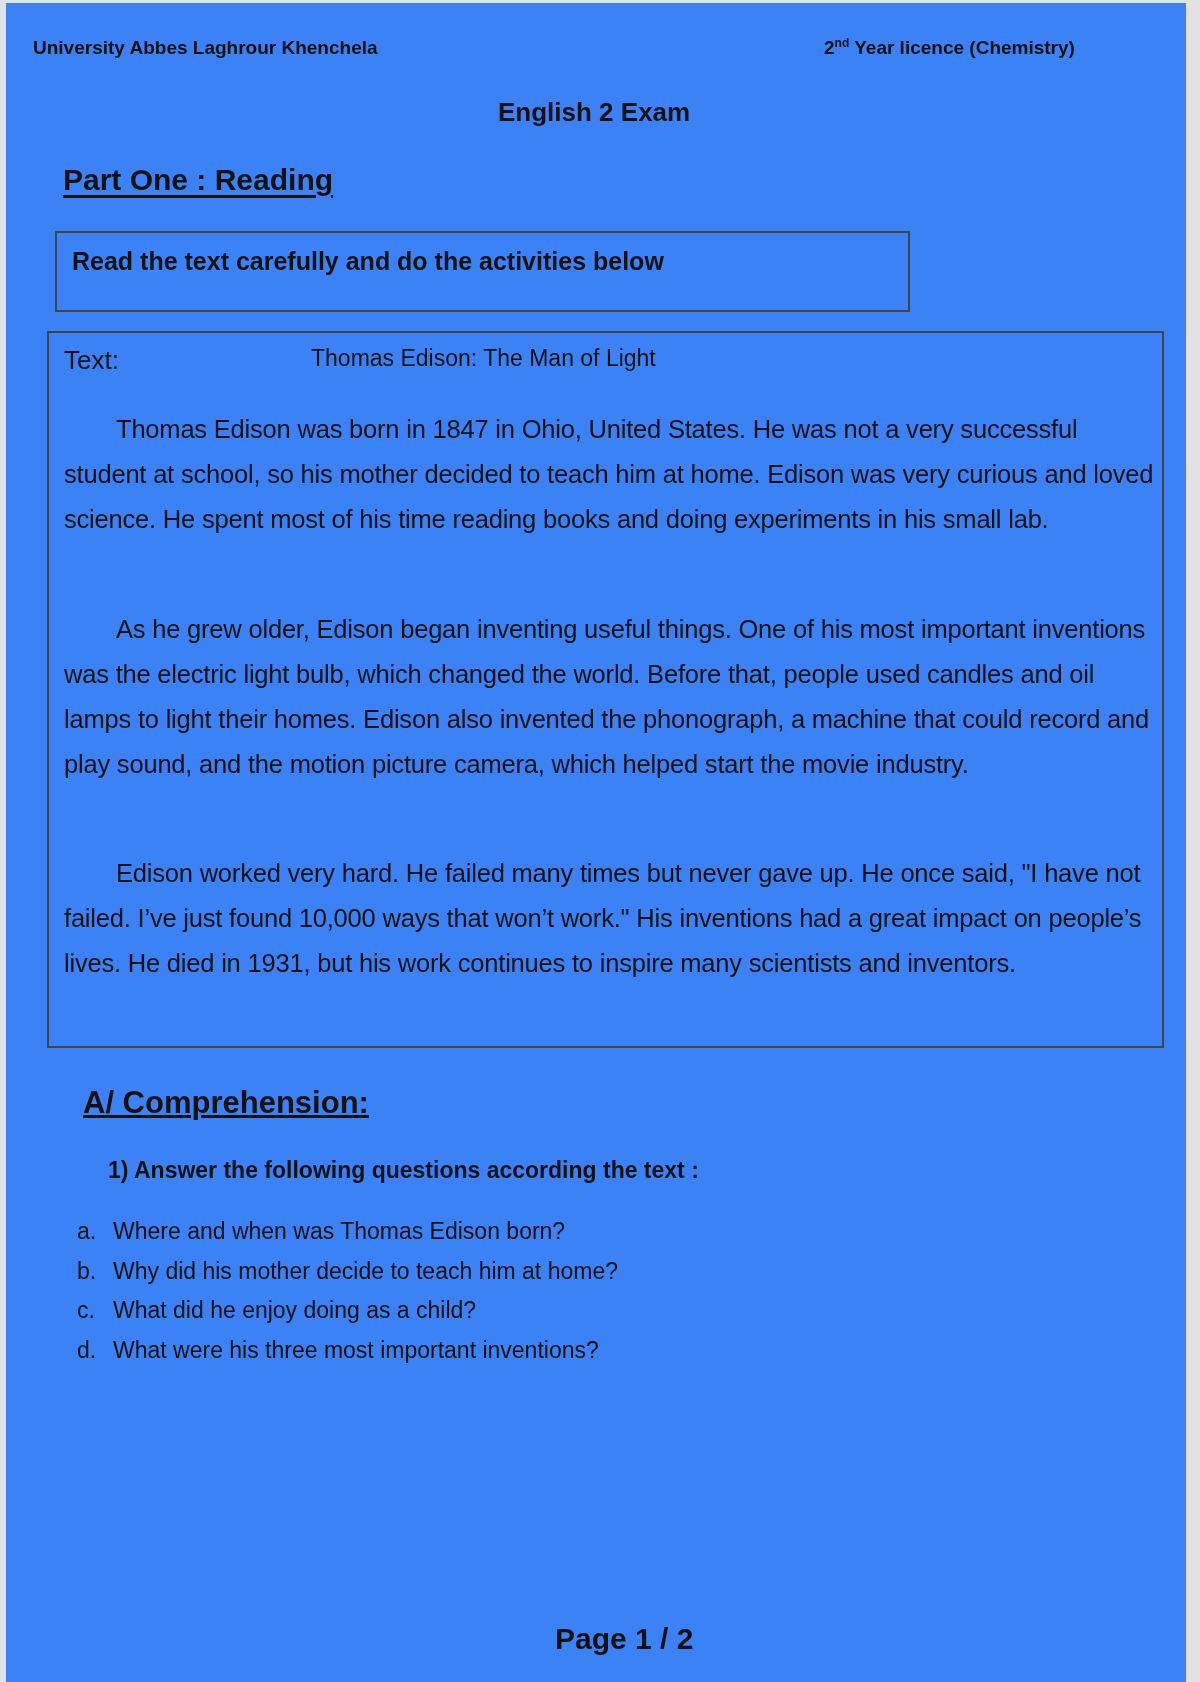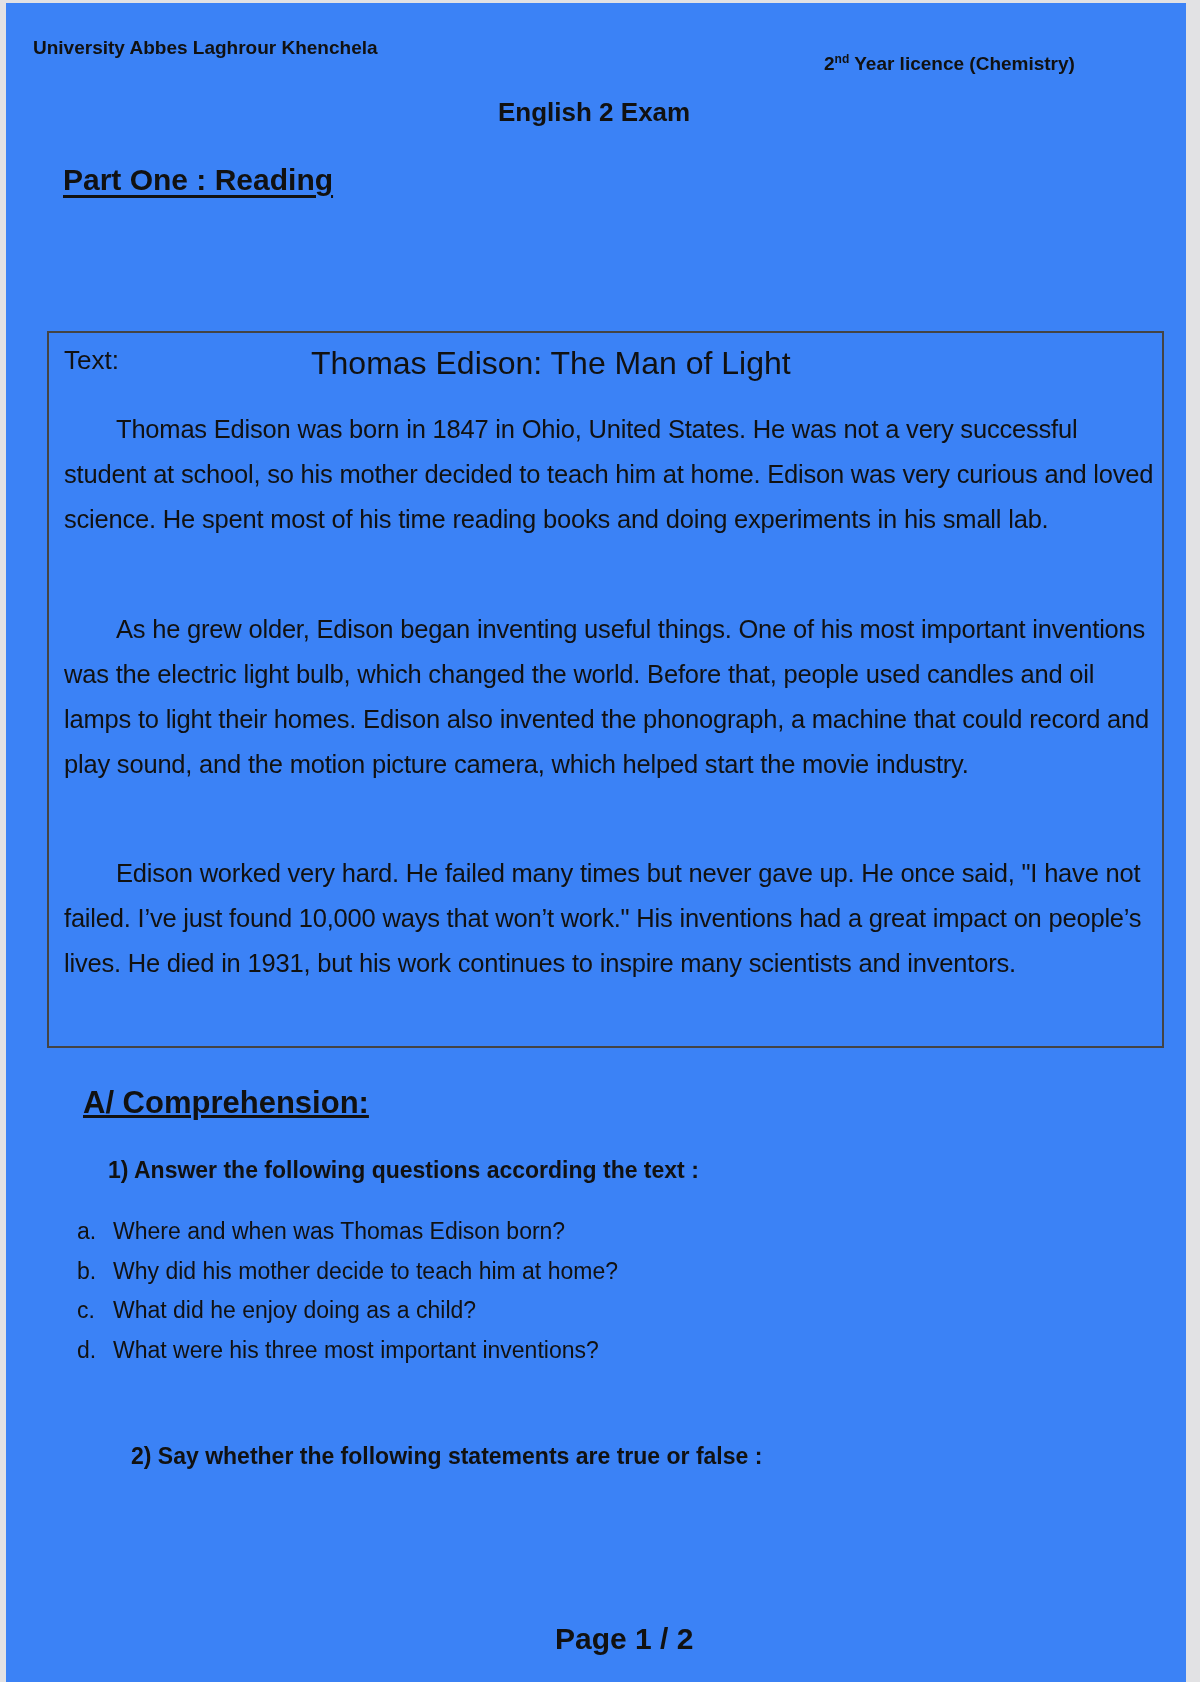--- a/index.html
+++ b/index.html
@@ -11,37 +11,37 @@
     overflow: hidden;
   }
   .page {
     position: absolute;
     left: 6px; top: 3px;
     width: 1180px; height: 1679px;
     background: #3b82f6;
   }
   .abs { position: absolute; white-space: nowrap; }
   .hdr-left { left: 27px; top: 34px; font-size: 19px; font-weight: bold; }
-  .hdr-right { left: 818px; top: 50px; font-size: 19px; font-weight: bold; }
+  .hdr-right { left: 818px; top: 34px; font-size: 19px; font-weight: bold; }
   .hdr-right sup { font-size: 12px; vertical-align: 7px; line-height: 0; }
   .exam-title { left: 492px; top: 94px; font-size: 26px; font-weight: bold; }
   .part-title { left: 57px; top: 160px; font-size: 30px; font-weight: bold; text-decoration: underline; text-underline-offset: 5px; }
   .instr-box {
     position: absolute; left: 49px; top: 228px;
     width: 855px; height: 81px;
     border: 2px solid #444; box-sizing: border-box;
   }
   .instr-text { position: absolute; left: 15px; top: 14px; font-size: 25px; font-weight: bold; white-space: nowrap; }
   .text-box {
     position: absolute; left: 41px; top: 328px;
     width: 1117px; height: 717px;
     border: 2px solid #444; box-sizing: border-box;
   }
   .text-label { position: absolute; left: 15px; top: 12px; font-size: 26px; }
-  .text-title { position: absolute; left: 262px; top: 12px; font-size: 32px; }
+  .text-title { position: absolute; left: 262px; top: 12px; font-size: 23px; }
   .para {
     position: absolute; left: 15px; width: 1090px;
     font-size: 25.5px; line-height: 45px;
     margin: 0; text-indent: 52px;
     letter-spacing: -0.2px;
   }
   .p1 { top: 74px; }
   .p2 { top: 274px; }
   .p3 { top: 518px; }
   .sec-title { left: 77px; top: 1082px; font-size: 31px; font-weight: bold; text-decoration: underline; }
@@ -61,38 +61,40 @@
 <div class="page">
 
   <div class="abs hdr-left">University Abbes Laghrour Khenchela</div>
 
   <div class="abs hdr-right"><span>2</span><sup>nd</sup><span> Year licence (Chemistry)</span></div>
 
   <div class="abs exam-title">English 2 Exam</div>
 
   <div class="abs part-title">Part One : Reading</div>
 
+  <div class="instr-box">
+    <div class="instr-text">Read the text carefully and do the activities below</div>
+  </div>
 
   <div class="text-box">
     <div class="text-label">Text:</div>
     <div class="text-title">Thomas Edison: The Man of Light</div>
     <p class="para p1">Thomas Edison was born in 1847 in Ohio, United States. He was not a very successful student at school, so his mother decided to teach him at home. Edison was very curious and loved science. He spent most of his time reading books and doing experiments in his small lab.</p>
     <p class="para p2">As he grew older, Edison began inventing useful things. One of his most important inventions was the electric light bulb, which changed the world. Before that, people used candles and oil lamps to light their homes. Edison also invented the phonograph, a machine that could record and play sound, and the motion picture camera, which helped start the movie industry.</p>
     <p class="para p3">Edison worked very hard. He failed many times but never gave up. He once said, "I have not failed. I’ve just found 10,000 ways that won’t work." His inventions had a great impact on people’s lives. He died in 1931, but his work continues to inspire many scientists and inventors.</p>
   </div>
 
   <div class="abs sec-title">A/ Comprehension:</div>
 
   <div class="abs q-title q1-title">1) Answer the following questions according the text :</div>
 
   <ul class="list list1">
     <li><span class="mk">a.</span><span>Where and when was Thomas Edison born?</span></li>
     <li><span class="mk">b.</span><span>Why did his mother decide to teach him at home?</span></li>
     <li><span class="mk">c.</span><span>What did he enjoy doing as a child?</span></li>
     <li><span class="mk">d.</span><span>What were his three most important inventions?</span></li>
   </ul>
 
-  <div class="abs q-title q2-title">2) Say whether the following statements are true or false :</div>
 
 
   <div class="abs page-num">Page 1 / 2</div>
 
 </div>
 
 </body></html>

